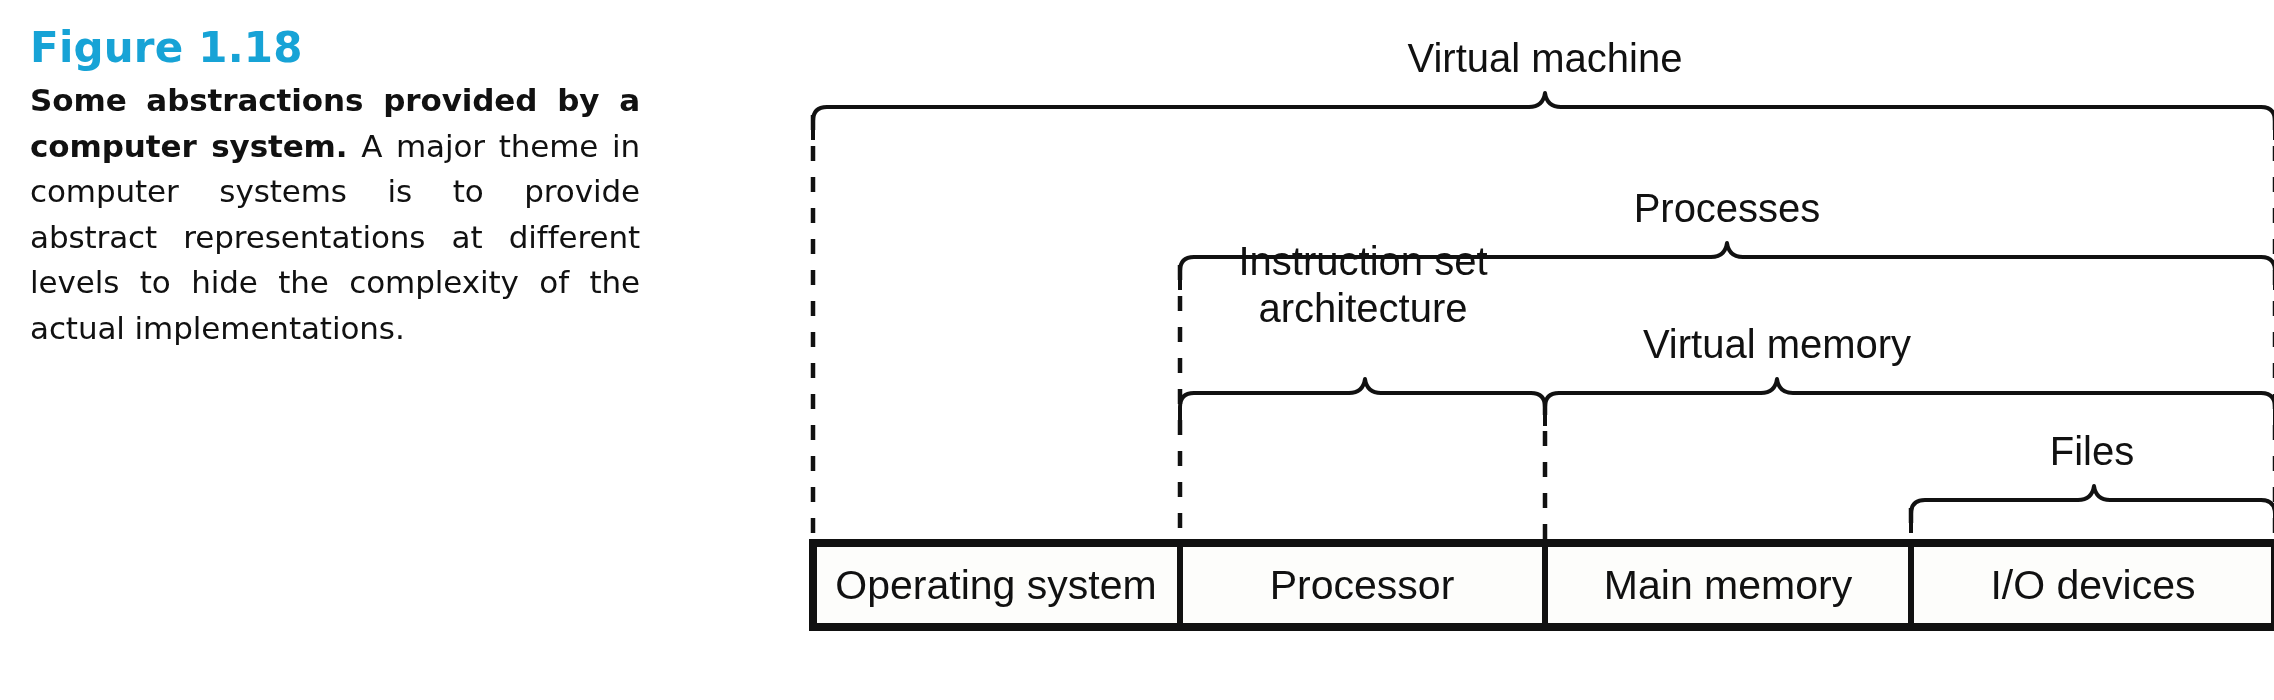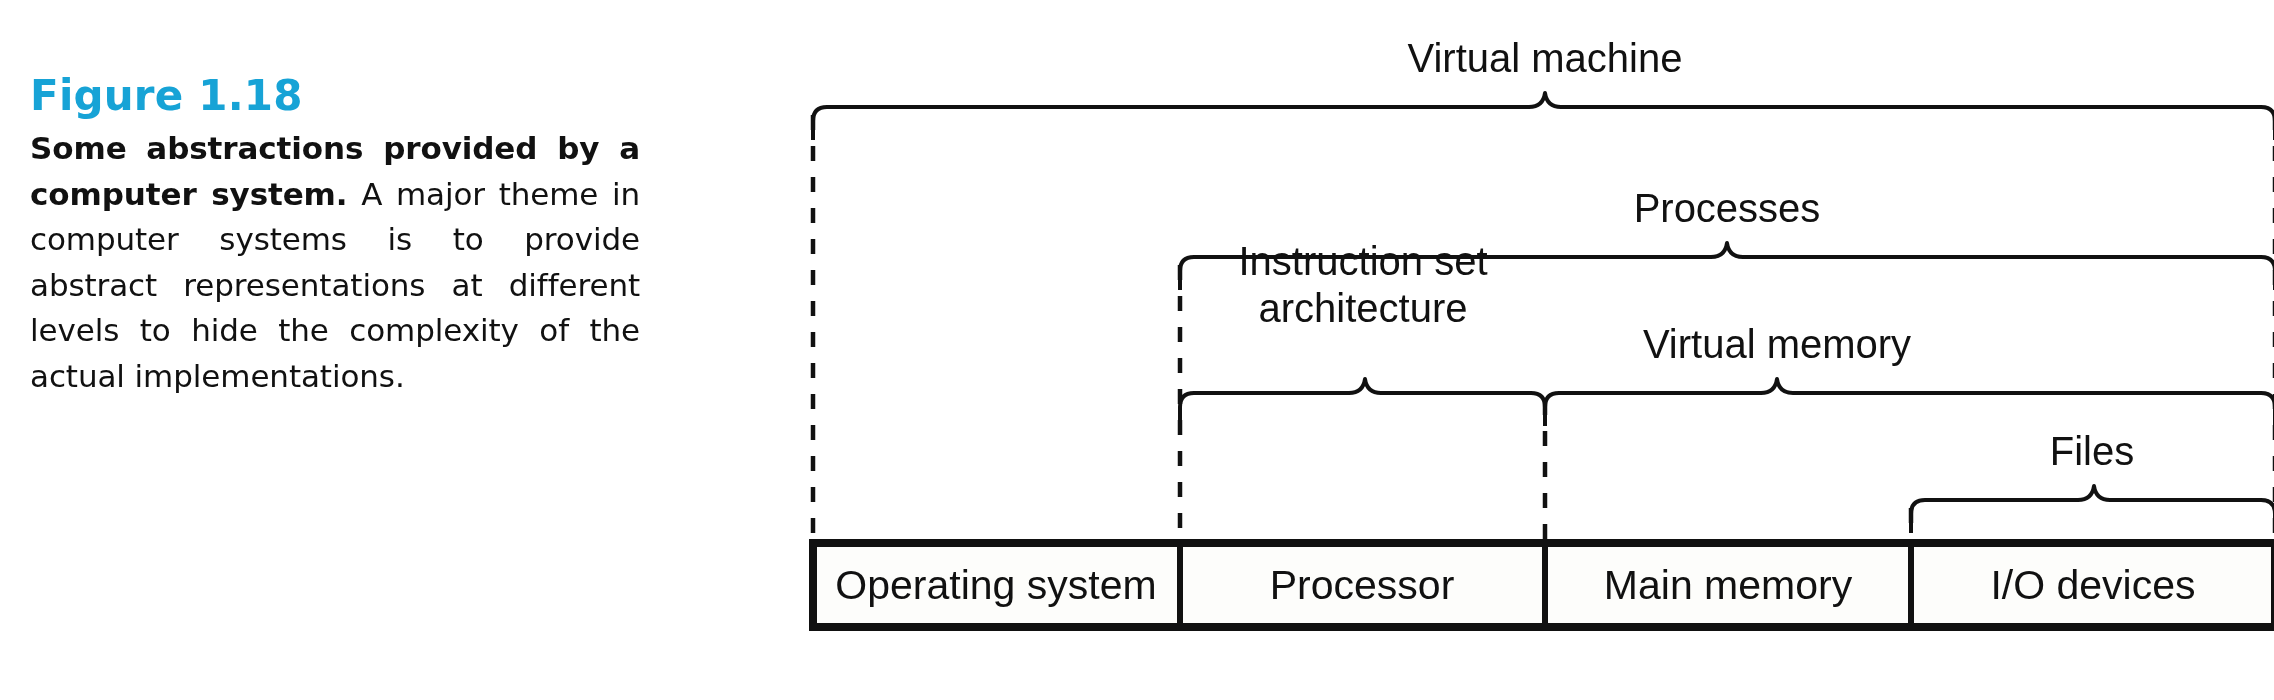--- a/index.html
+++ b/index.html
@@ -16,21 +16,20 @@
     overflow: hidden;
     font-family: "Liberation Sans", sans-serif;
   }
 
   
   #caption {
     position: absolute;
     left: 30px;
     top: 22px;
     width: 610px;
-    margin-top: 48px;
   }
   #figure-number {
     color: #17a3d6;
     font-family: "DejaVu Sans", sans-serif;
     font-weight: bold;
     font-size: 42px;
     line-height: 52px;
     letter-spacing: 0.2px;
     margin: 0 0 4px 0;
     white-space: nowrap;

